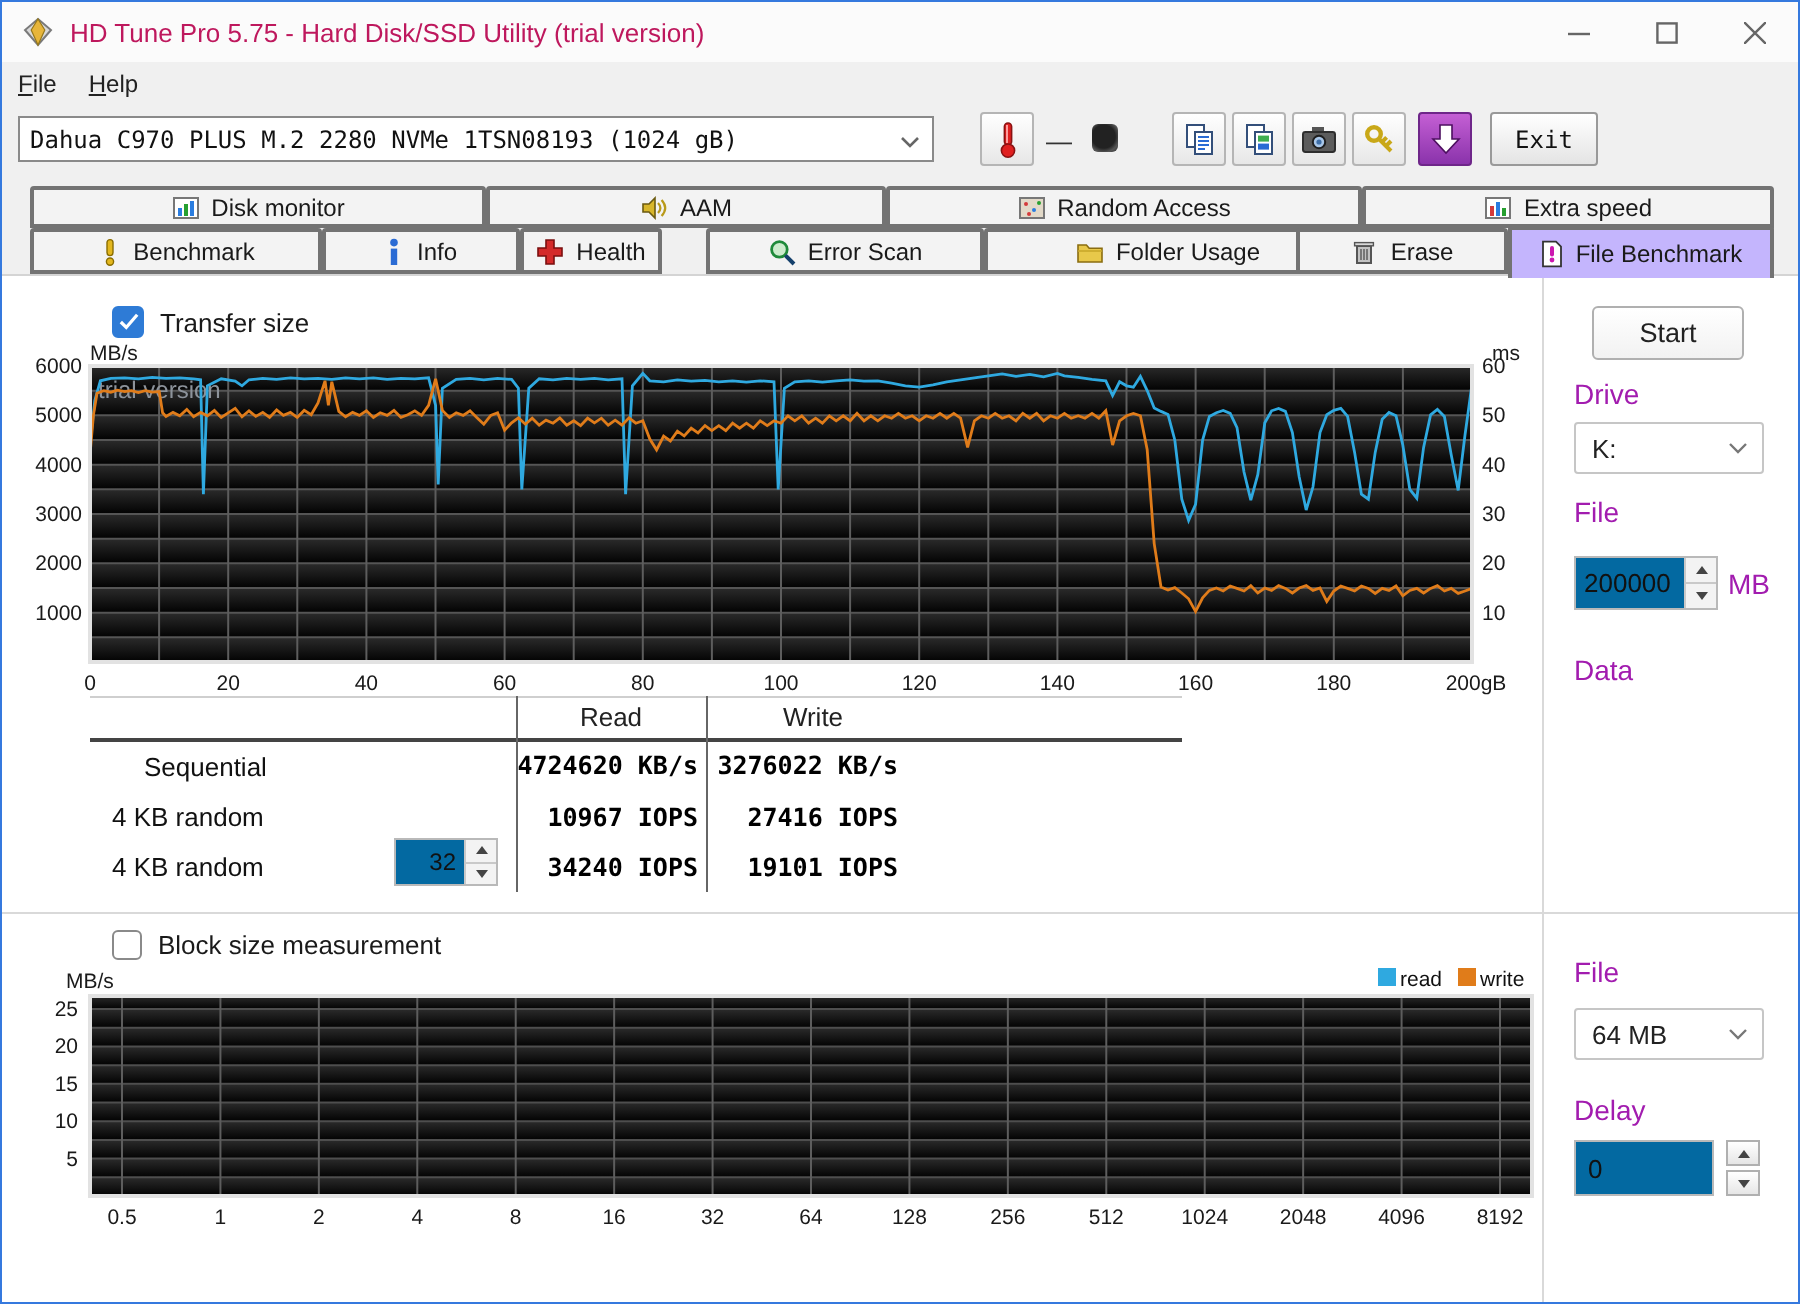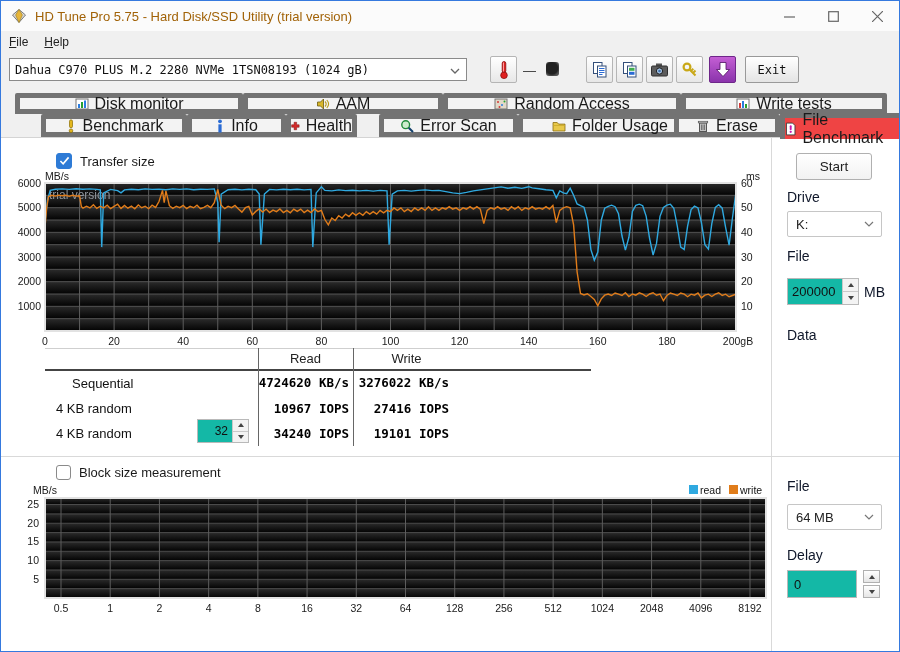--- a/index.html
+++ b/index.html
@@ -2,62 +2,62 @@
 <html><head>
 <meta charset="utf-8">
 <style>
   html,body{margin:0;padding:0;background:#cfd8e4;font-family:"Liberation Sans",sans-serif;}
   .window{position:relative;width:900px;height:652px;background:#f0f0f0;border:1px solid #3579de;box-sizing:border-box;overflow:hidden;}
   .abs{position:absolute;}
   .mono{font-family:"DejaVu Sans Mono",monospace;}
 
   
   .titlebar{position:absolute;left:0;top:0;right:0;height:30px;background:#fbfbfb;display:flex;align-items:center;}
-  .title-text{font-size:13px;color:#a16207;margin-left:8px;}
+  .title-text{font-size:13px;color:#be185d;margin-left:8px;}
   .win-controls{position:absolute;right:0;top:0;height:30px;display:flex;}
   .win-btn{width:44px;height:30px;display:flex;align-items:center;justify-content:center;color:#666;}
 
   
   .menubar{position:absolute;left:0;top:30px;right:0;height:21px;background:#f0f0f0;display:flex;align-items:center;font-size:12px;color:#222;}
   .menu-item{padding:2px 8px;}
   .u{text-decoration:underline;}
 
   
   .combo-big{position:absolute;left:8px;top:57px;width:458px;height:23px;background:#fff;border:1px solid #8a8a8a;display:flex;align-items:center;font-size:12px;color:#111;box-sizing:border-box;}
   .combo-big .val{flex:1;padding-left:5px;white-space:nowrap;overflow:hidden;}
   .tb-btn{position:absolute;top:55px;width:27px;height:27px;background:linear-gradient(#ffffff,#e7e7e7);border:1px solid #b5b5b5;border-radius:2px;display:flex;align-items:center;justify-content:center;box-sizing:border-box;}
   .tb-btn.purple{background:linear-gradient(#c45fd4,#8a33ab);border-color:#6e2689;}
   .exit-btn{position:absolute;left:744px;top:55px;width:54px;height:27px;background:linear-gradient(#ffffff,#e4e4e4);border:1px solid #999;border-radius:2px;display:flex;align-items:center;justify-content:center;font-size:12px;color:#111;box-sizing:border-box;}
 
   
-  .tab{position:absolute;height:21px;background:#f3f3f3;border:5px solid #737373;box-sizing:border-box;display:flex;align-items:center;justify-content:center;gap:6px;font-size:16px;color:#1a1a1a;border-radius:2px 2px 0 0;}
-  .tab.row2{height:23px;margin-left:26px;}
-  .tab.active{background:#ef4444;border-bottom:none;height:26px;z-index:3;}
+  .tab{position:absolute;height:21px;background:#f3f3f3;border:2px solid #737373;box-sizing:border-box;display:flex;align-items:center;justify-content:center;gap:6px;font-size:12px;color:#1a1a1a;border-radius:2px 2px 0 0;}
+  .tab.row2{height:23px;}
+  .tab.active{background:#c4b5fd;border-bottom:none;height:26px;z-index:3;}
   .content-bg{position:absolute;left:0;top:136px;right:0;bottom:0;background:#fff;border-top:1px solid #d4d4d4;}
 
   
   .cb{width:16px;height:16px;border-radius:3px;box-sizing:border-box;display:flex;align-items:center;justify-content:center;}
   .cb.checked{background:#2e7bd6;border:1px solid #2e7bd6;}
   .cb.unchecked{background:#fff;border:1px solid #8a8a8a;}
   .cb-label{font-size:13px;color:#1a1a1a;}
 
   
   .tbl-hdr{font-size:13px;color:#222;text-align:center;}
   .tbl-label{font-size:13px;color:#111;}
   .tbl-val{font-size:12.5px;font-weight:700;text-align:right;color:#000;}
   .hline{background:#cfcfcf;height:1px;}
   .vline{background:#666;width:1px;}
 
   
-  .pnl-label{font-size:14px;color:#0f172a;}
+  .pnl-label{font-size:14px;color:#a21caf;}
   .btn{background:linear-gradient(#ffffff,#f2f2f2);border:1px solid #b0b0b0;border-radius:3px;display:flex;align-items:center;justify-content:center;font-size:13.5px;color:#222;box-sizing:border-box;}
   .combo{background:#fff;border:1px solid #c6c6c6;border-radius:2px;display:flex;align-items:center;font-size:13px;color:#222;box-sizing:border-box;}
   .combo .val{flex:1;padding-left:8px;}
   .combo .chev{padding-right:7px;display:flex;align-items:center;}
-  .inputbox{background:#14b8a6;border:1px solid #b9b9b9;box-sizing:border-box;display:flex;align-items:center;font-size:13px;color:#111;}
+  .inputbox{background:#0369a1;border:1px solid #b9b9b9;box-sizing:border-box;display:flex;align-items:center;font-size:13px;color:#111;}
   .spincol{display:flex;flex-direction:column;border-left:1px solid #c9c9c9;height:100%;}
   .spinbtn{flex:1;width:15px;background:#f3f3f3;display:flex;align-items:center;justify-content:center;}
   .spinbtn + .spinbtn{border-top:1px solid #c9c9c9;}
   .tri-up{width:0;height:0;border-left:3.5px solid transparent;border-right:3.5px solid transparent;border-bottom:4.5px solid #444;}
   .tri-dn{width:0;height:0;border-left:3.5px solid transparent;border-right:3.5px solid transparent;border-top:4.5px solid #444;}
   .spin-free{width:17px;height:13px;background:linear-gradient(#fff,#e6e6e6);border:1px solid #b0b0b0;display:flex;align-items:center;justify-content:center;box-sizing:border-box;}
 
   .legend{display:flex;gap:8px;align-items:center;font-size:10.5px;color:#111;z-index:2;}
   .legend .sw{width:9px;height:9px;display:inline-block;margin-right:2px;}
   .divider{background:#d9d9d9;}
@@ -183,21 +183,21 @@
       </svg>
     <span>AAM</span>
   </div>
   <div class="tab" style="left:680px;top:92px;width:206px">
     <svg width="14" height="14" viewBox="0 0 14 14">
         <rect x="1" y="2" width="12" height="10" fill="#fff" stroke="#777"></rect>
         <rect x="3" y="6" width="2" height="5" fill="#d43a3a"></rect>
         <rect x="6" y="4" width="2" height="7" fill="#2a7de0"></rect>
         <rect x="9" y="7" width="2" height="4" fill="#27a030"></rect>
       </svg>
-    <span>Write tests</span>
+    <span>Extra speed</span>
   </div>
 
   <div class="tab row2" style="left:14px;top:113px;width:146px">
     <svg width="12" height="14" viewBox="0 0 12 14">
         <rect x="4.5" y="0.8" width="3" height="8" rx="1.5" fill="#e3b71e" stroke="#8a6d00" stroke-width="0.7"></rect>
         <circle cx="6" cy="11.8" r="1.8" fill="#e3b71e" stroke="#8a6d00" stroke-width="0.7"></circle>
       </svg>
     <span>Benchmark</span>
   </div>
   <div class="tab row2" style="left:160px;top:113px;width:99px">

